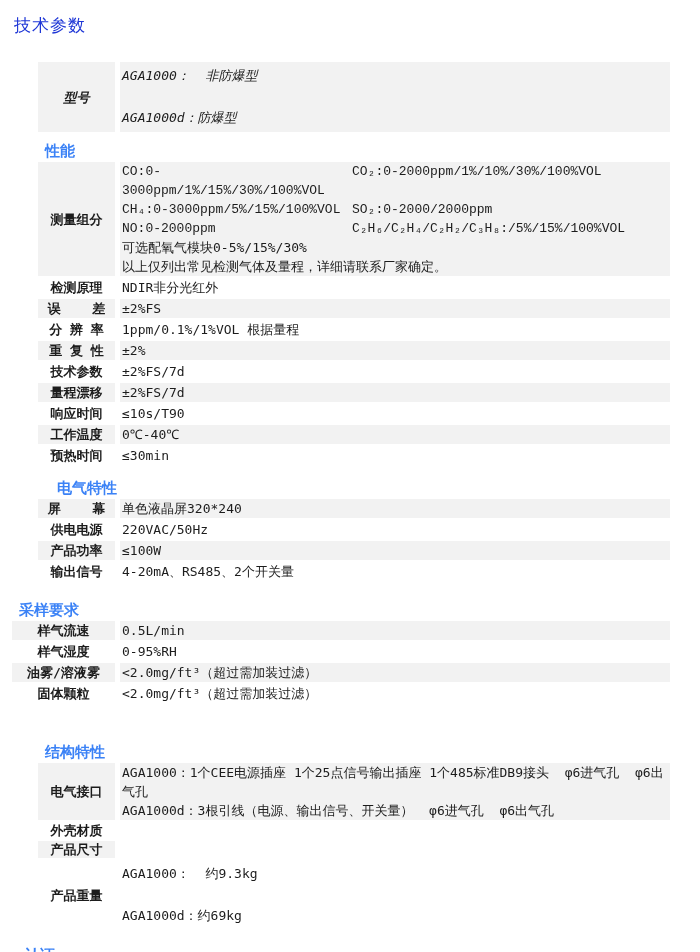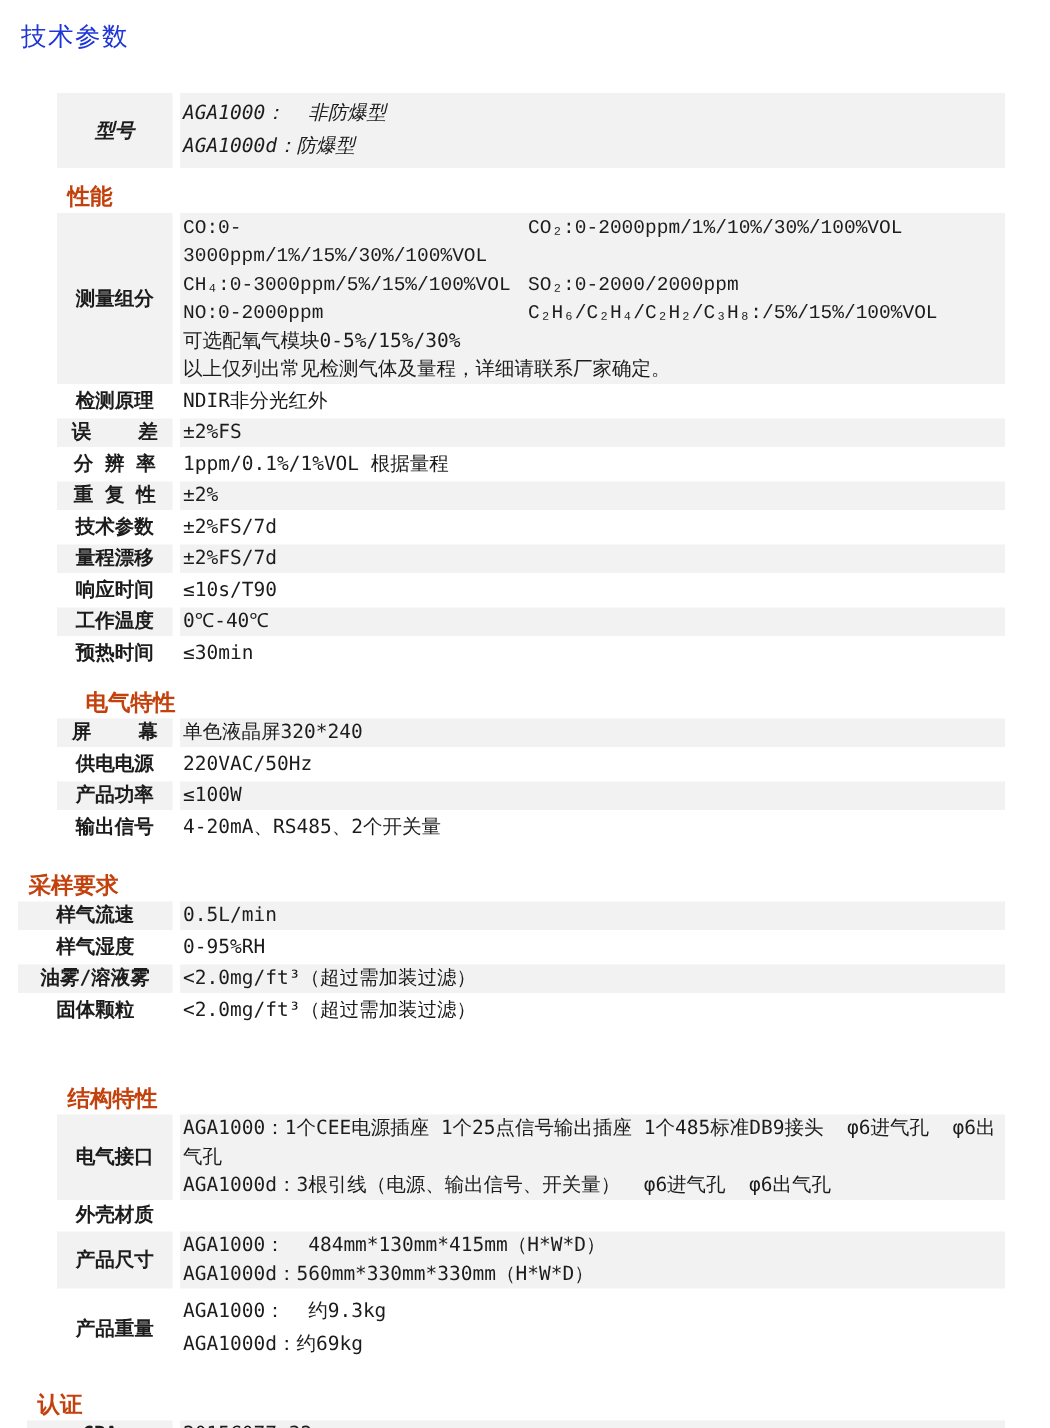--- a/index.html
+++ b/index.html
@@ -16,41 +16,41 @@
   }
   .page-title{
     margin:12px 0 0 14px;height:26px;line-height:26px;
     font-family:"DejaVu Sans","Liberation Sans",sans-serif;
     font-size:17px;font-weight:normal;color:var(--accent);letter-spacing:1px;
   }
   .sec{margin-left:38px;width:632px;}
   .sec.wide{margin-left:12px;width:658px;}
   .sec.mid{margin-left:18px;width:652px;}
   .sec-header{
-    font-weight:bold;font-size:15px;color:#c2410c;
+    font-weight:bold;font-size:15px;color:#3b82f6;
     line-height:18px;margin-bottom:2px;padding-left:7px;
   }
   .sec0{margin-top:24px;font-style:italic;}
   .h-perf{margin-top:10px;}
   .h-elec{margin-top:14px;margin-left:12px;}
   .h-samp{margin-top:20px;}
   .h-struct{margin-top:40px;}
   .h-cert{margin-top:16px;}
   .row{display:flex;gap:5px;margin-bottom:2px;align-items:stretch;}
   .label{
     width:77px;flex:0 0 77px;display:flex;align-items:center;justify-content:center;
     text-align:center;font-weight:bold;font-size:13px;line-height:17px;white-space:pre;
   }
   .sec.wide .label{width:103px;flex:0 0 103px;}
   .sec.mid .label{width:97px;flex:0 0 97px;}
   .value{flex:1;padding:0 0 0 2px;line-height:19px;display:flex;flex-direction:column;justify-content:center;white-space:pre-wrap;}
   .row.g .label,.row.g .value{background:var(--row-gray);}
   .row .value .vline{line-height:19px;}
   .row.tall .value .vline{line-height:22px;}
-  .row.tall .value{padding-top:3px;padding-bottom:3px;}
+  .row.tall .value{padding-top:3px;padding-bottom:3px;gap:20px;}
   .gasline{display:flex;line-height:19px;font-family:Liberation Mono, monospace;}
   .gcol{flex:0 0 230px;}
 </style>
 </head>
 <body>
 
 <div class="page-title">技术参数</div>
 
 <div class="sec sec0">
   <div class="row g tall">
@@ -170,24 +170,20 @@
     <div class="value">
       <div class="vline">AGA1000：1个CEE电源插座 1个25点信号输出插座 1个485标准DB9接头  φ6进气孔  φ6出气孔</div>
       <div class="vline">AGA1000d：3根引线（电源、输出信号、开关量）  φ6进气孔  φ6出气孔</div>
     </div>
   </div>
   <div class="row">
     <div class="label">外壳材质</div>
   </div>
   <div class="row g">
     <div class="label">产品尺寸</div>
-    <div class="value">
-      <div class="vline">AGA1000：  484mm*130mm*415mm（H*W*D）</div>
-      <div class="vline">AGA1000d：560mm*330mm*330mm（H*W*D）</div>
-    </div>
   </div>
   <div class="row tall">
     <div class="label">产品重量</div>
     <div class="value">
       <div class="vline">AGA1000：  约9.3kg</div>
       <div class="vline">AGA1000d：约69kg</div>
     </div>
   </div>
 </div>
 

